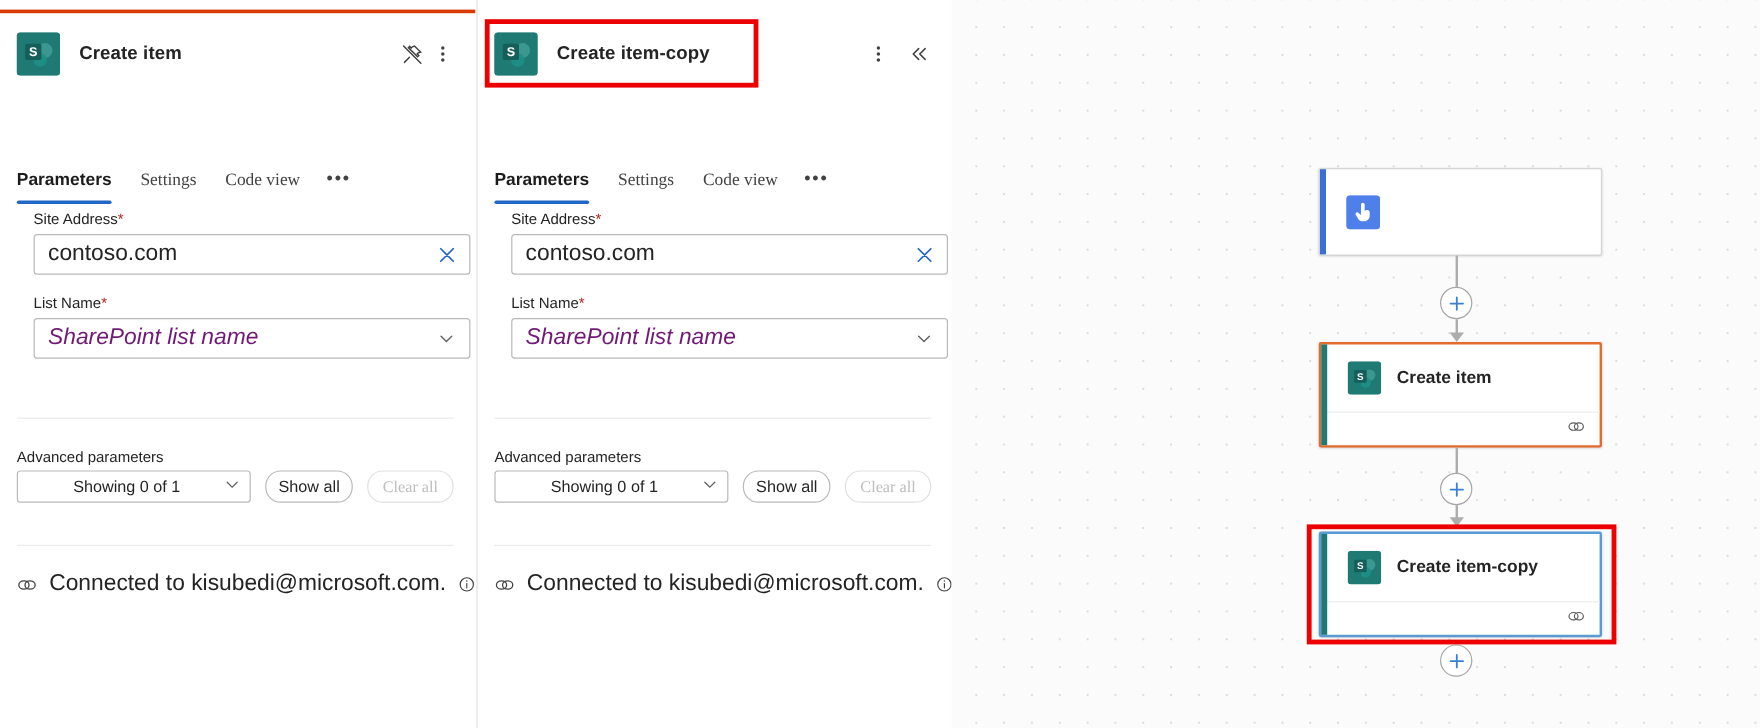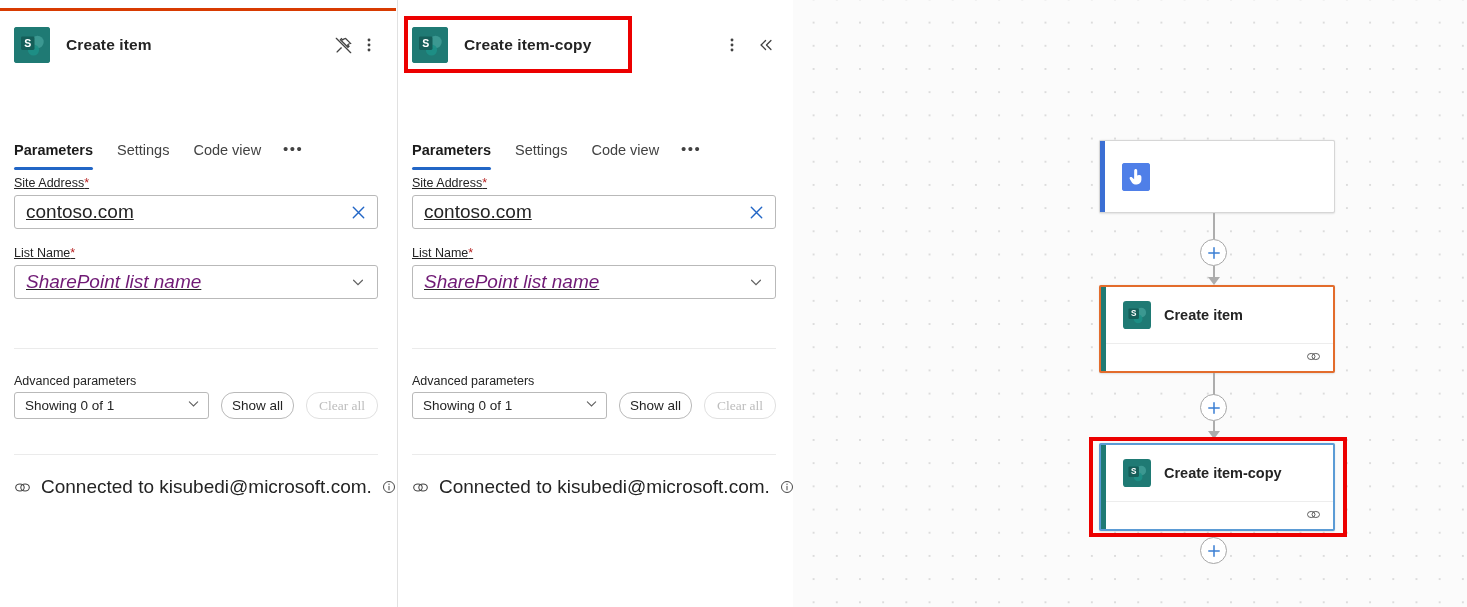--- a/index.html
+++ b/index.html
@@ -87,21 +87,21 @@
   }
   .tab {
     font-size: 14.5px;
     color: #424242;
     padding: 0 16px 0 0;
     position: relative;
     white-space: nowrap;
     height: 30px;
     line-height: 20px;
   }
-  .tab + .tab { padding-left: 8px; }
+  .tab + .tab { padding-left: 8px; font-family: Liberation Serif, serif; }
   .tab.active {
     font-weight: bold;
     color: #1b1b1b;
   }
   .tab.active::after {
     content: "";
     position: absolute;
     left: 0; right: 16px;
     bottom: 0px;
     height: 3px;
@@ -112,24 +112,23 @@
     font-size: 15px;
     color: #424242;
     letter-spacing: 1.5px;
     padding-left: 6px;
     line-height: 18px;
   }
 
   
   .form {
     position: absolute;
-    left: 14px;
+    left: 28px;
     top: 175px;
     width: 364px;
-    text-decoration: underline;
   }
   .field-label {
     font-size: 12.5px;
     color: #242424;
     margin-bottom: 4px;
     line-height: 16px;
   }
   .req-star { color: #b62020; font-size: 12.5px; }
   .input-box {
     height: 34px;
@@ -198,20 +197,21 @@
     display: flex;
     align-items: center;
     box-sizing: border-box;
     padding: 0 7px 0 10px;
   }
   .adv-select-text {
     flex: 1 1 auto;
     font-size: 13.5px;
     color: #242424;
     white-space: nowrap;
+    text-align: center;
   }
   .pill-btn {
     height: 27px;
     min-width: 72px;
     border: 1px solid #b9b9b9;
     border-radius: 13px;
     background: #fff;
     font-size: 13.5px;
     color: #242424;
     display: flex;

